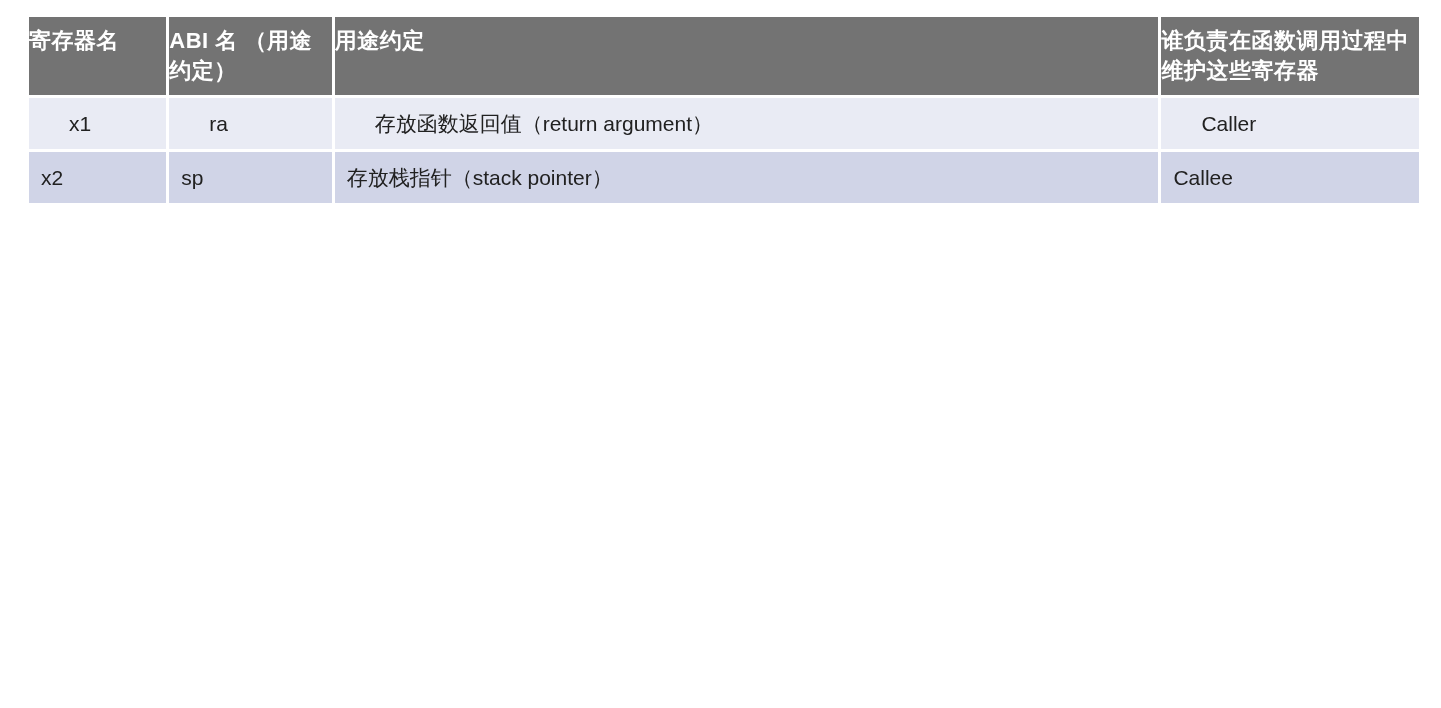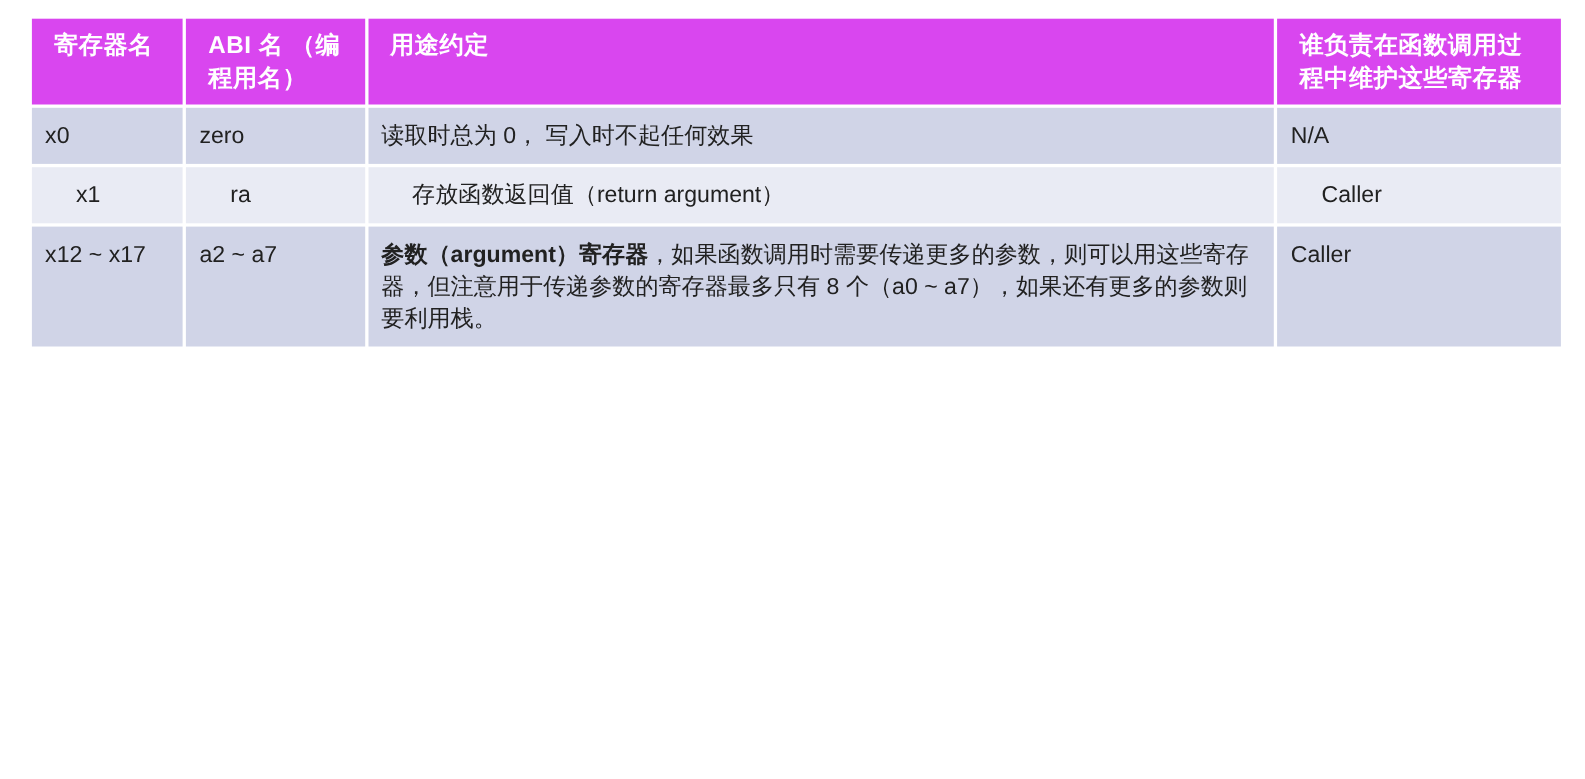--- a/index.html
+++ b/index.html
@@ -14,27 +14,27 @@
   .table-wrap {
     padding: 14px 0 0 26px;
   }
   table.registers {
     border-collapse: separate;
     border-spacing: 3px;
     table-layout: fixed;
     width: 1396px;
   }
   table.registers th {
-    background: #d946ef;
+    background: #737373;
     color: #ffffff;
     font-size: 22px;
     font-weight: 700;
     text-align: left;
     vertical-align: top;
-    padding: 9px 20px;
+    padding: 9px 0;
     line-height: 30px;
     letter-spacing: 0.5px;
   }
   table.registers td {
     font-size: 21px;
     color: #212121;
     vertical-align: top;
     padding: 11px 12px;
     line-height: 29px;
     word-break: break-word;
@@ -50,39 +50,33 @@
   <table class="registers">
     <colgroup>
       <col style="width:137px">
       <col style="width:162px">
       <col style="width:822px">
       <col style="width:257px">
     </colgroup>
     <thead>
       <tr>
         <th>寄存器名</th>
-        <th>ABI 名 （编程用名）</th>
+        <th>ABI 名 （用途约定）</th>
         <th>用途约定</th>
         <th>谁负责在函数调用过程中维护这些寄存器</th>
       </tr>
     </thead>
     <tbody>
-      <tr class="band-dark">
-        <td>x0</td>
-        <td>zero</td>
-        <td><span class="usage-bold"></span><span>读取时总为 0， 写入时不起任何效果</span></td>
-        <td>N/A</td>
-      </tr>
       <tr class="band-light">
         <td>x1</td>
         <td>ra</td>
         <td><span class="usage-bold"></span><span>存放函数返回值（return argument）</span></td>
         <td>Caller</td>
       </tr>
       <tr class="band-dark">
-        <td>x12 ~ x17</td>
-        <td>a2 ~ a7</td>
-        <td><span class="usage-bold">参数（argument）寄存器</span><span>，如果函数调用时需要传递更多的参数，则可以用这些寄存器，但注意用于传递参数的寄存器最多只有 8 个（a0 ~ a7），如果还有更多的参数则要利用栈。</span></td>
-        <td>Caller</td>
+        <td>x2</td>
+        <td>sp</td>
+        <td><span class="usage-bold"></span><span>存放栈指针（stack pointer）</span></td>
+        <td>Callee</td>
       </tr>
     </tbody>
   </table>
 </div>
 
 </body></html>

